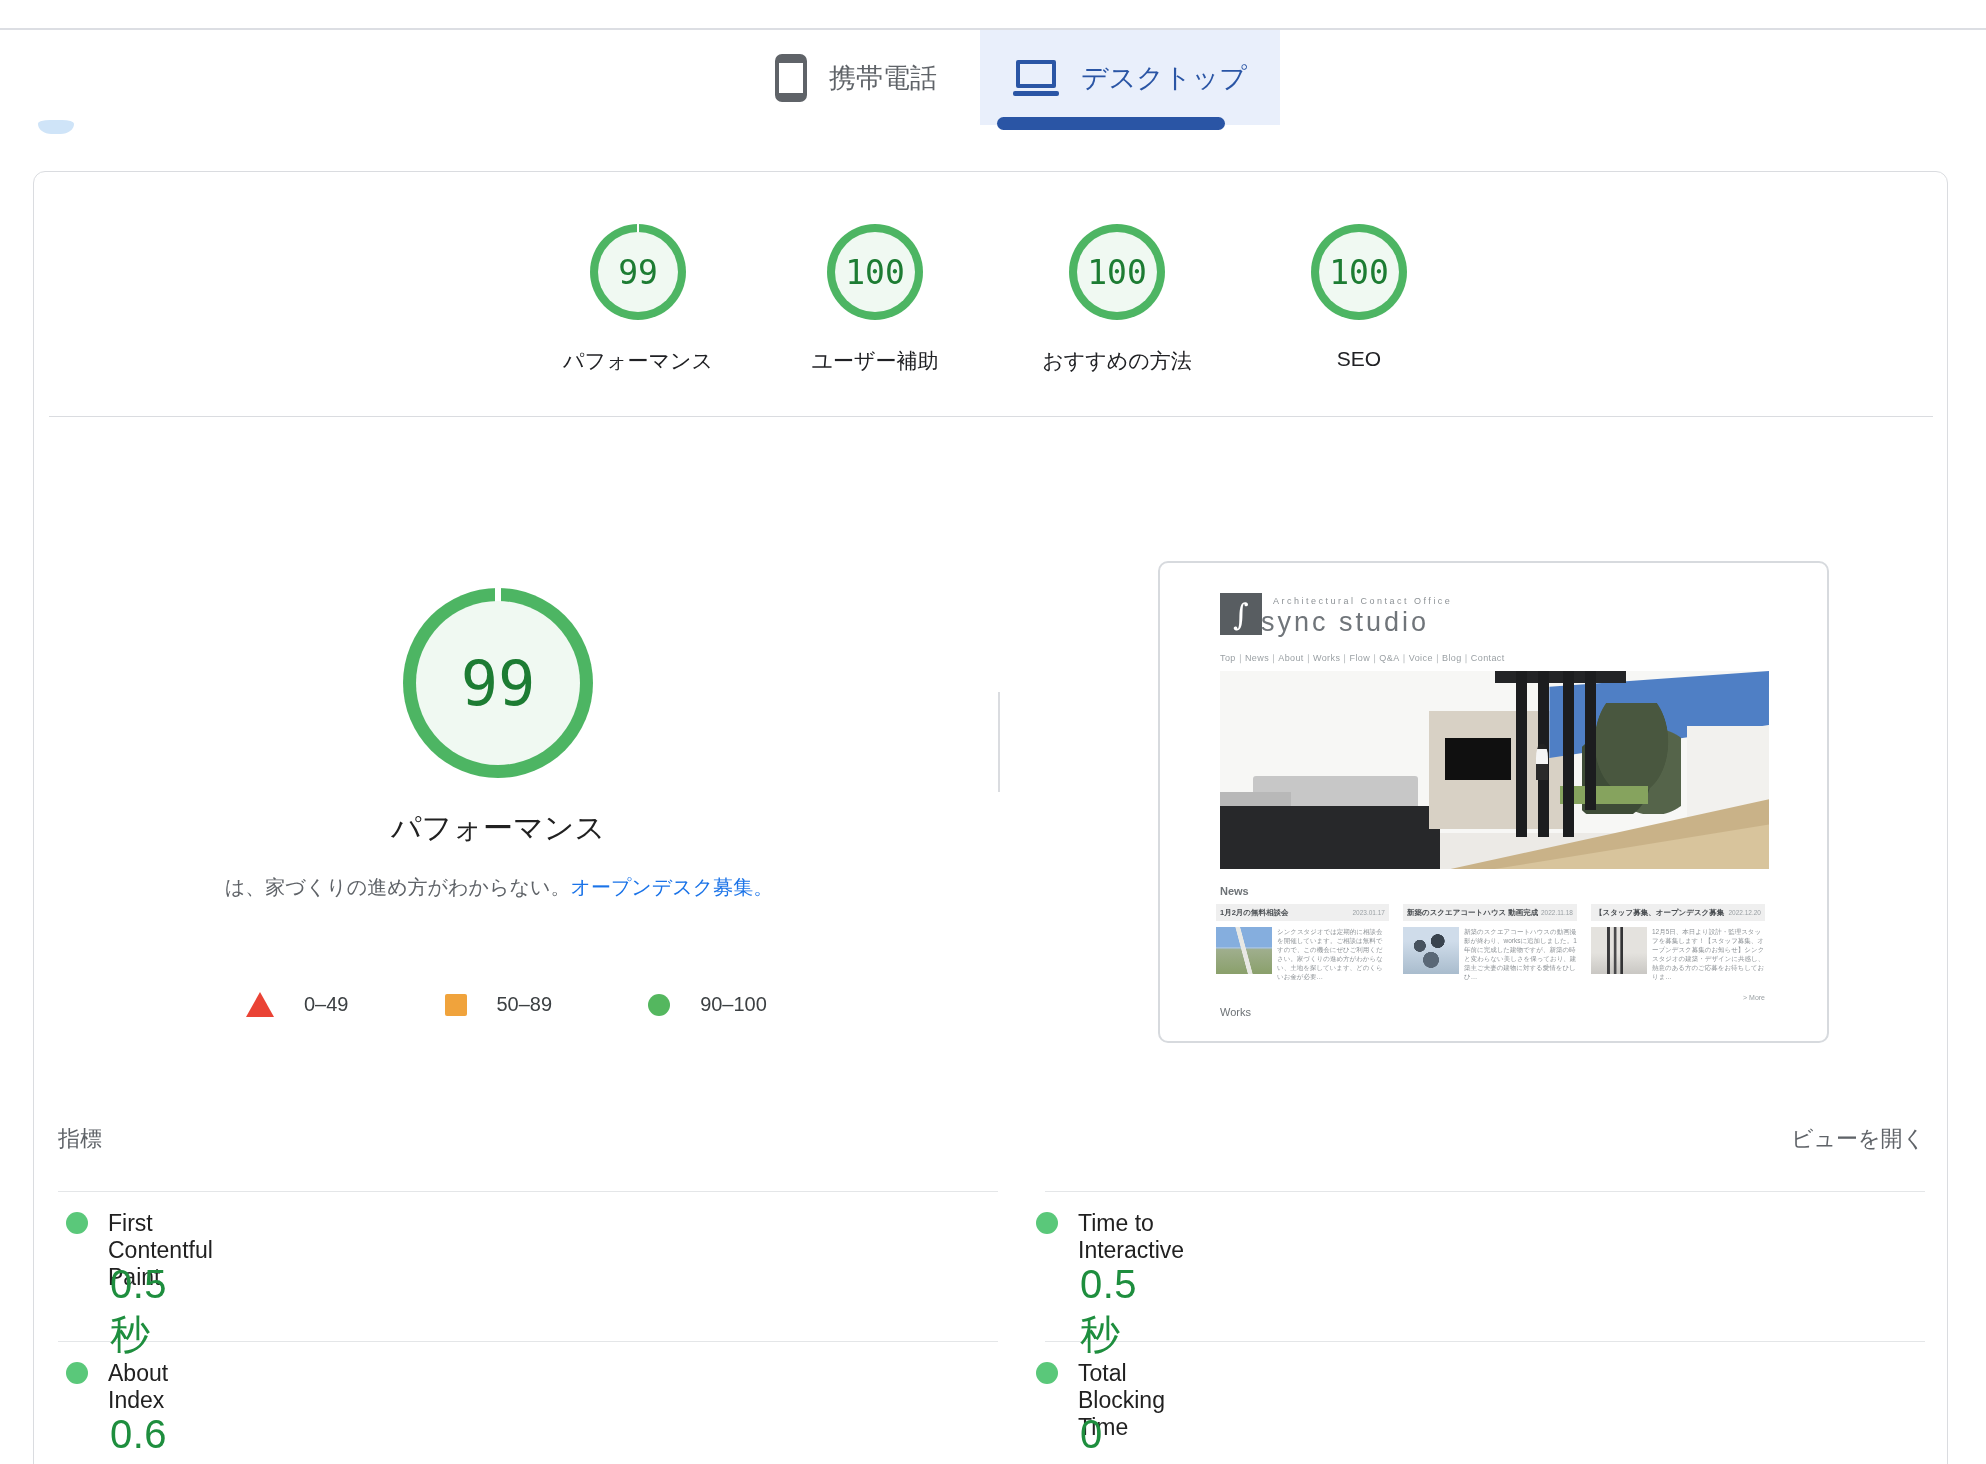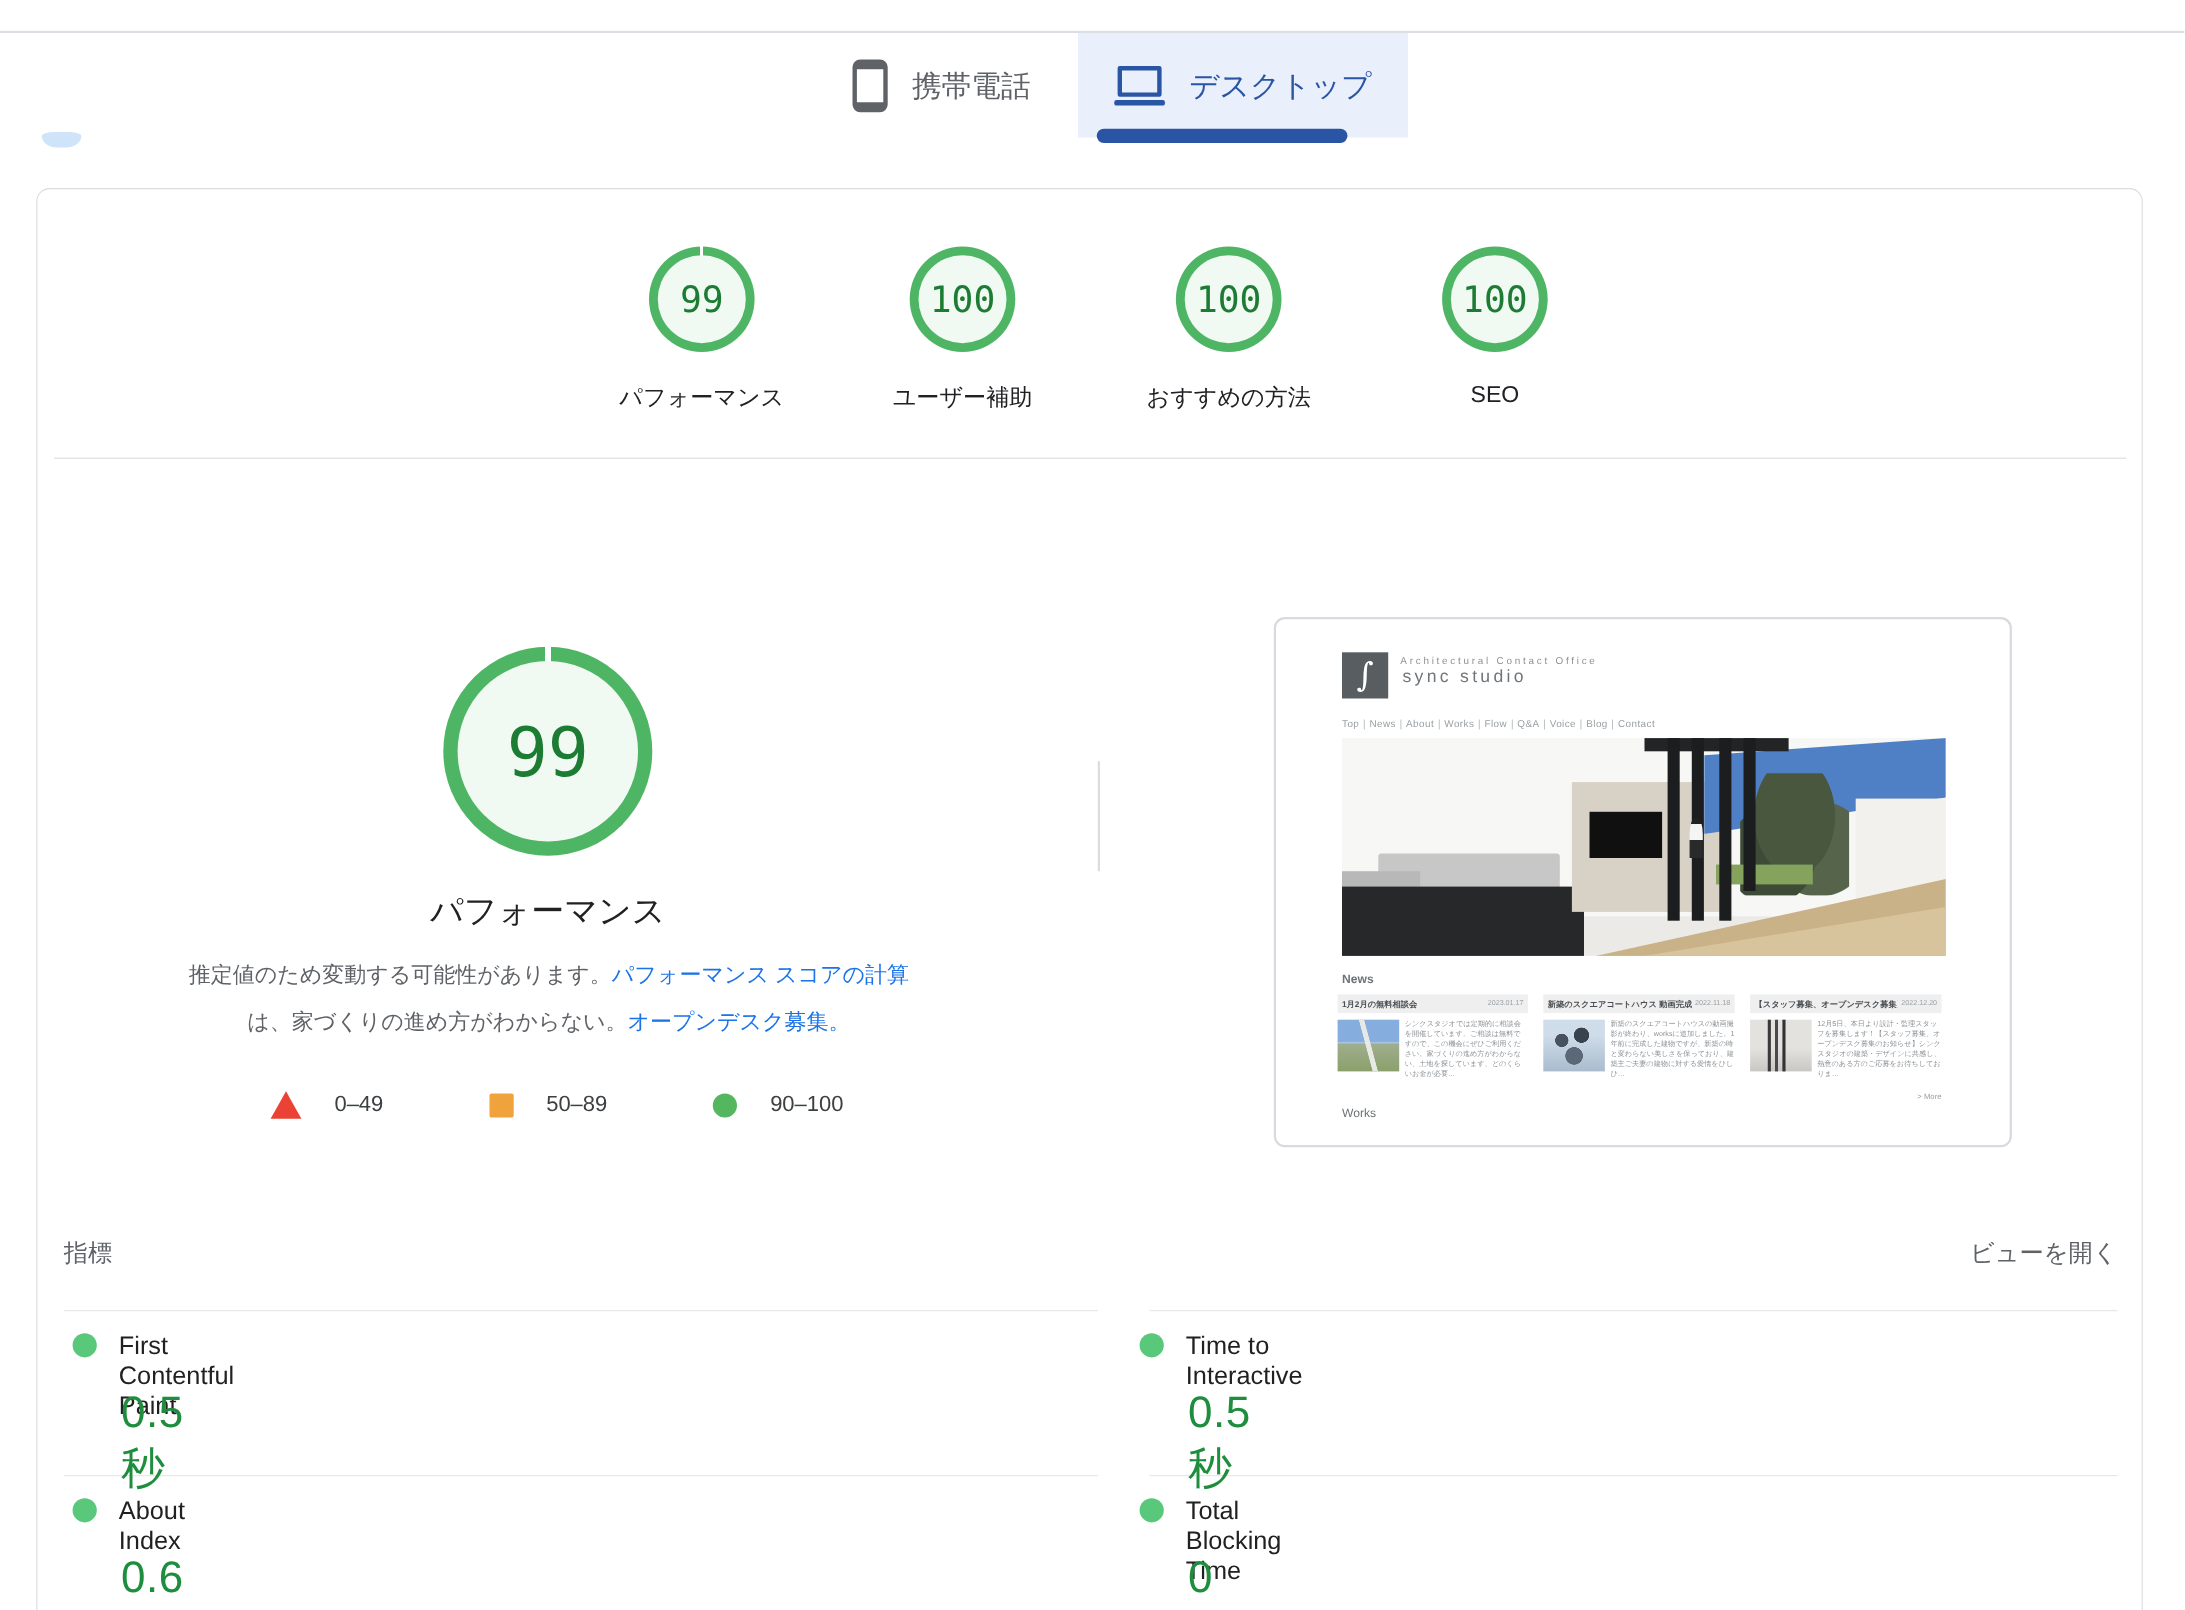--- a/index.html
+++ b/index.html
@@ -57,21 +57,21 @@
 
   .vdivider { position:absolute; left:964px; top:520px; width:2px; height:100px; background:#dadce0; }
 
   
   .thumb { position:absolute; left:1124px; top:389px; width:671px; height:482px; background:#fff;
            border:2px solid #d7dade; border-radius:10px; overflow:hidden; }
   .ts-logo-box { position:absolute; left:60px; top:30px; width:42px; height:42px; background:#585d61;
                  color:#fff; display:flex; align-items:center; justify-content:center;
                  font-size:30px; font-style:italic; font-family:"DejaVu Serif", serif; }
   .ts-brand-top { position:absolute; left:113px; top:33px; font-size:9px; letter-spacing:2.5px; color:#8d9296; }
-  .ts-brand { position:absolute; left:115px; top:44px; font-size:16px; letter-spacing:3px; color:#70757a; }
+  .ts-brand { position:absolute; left:101px; top:44px; font-size:27px; letter-spacing:3px; color:#70757a; }
   .ts-nav { position:absolute; left:60px; top:89px; font-size:9px; color:#9aa0a4; letter-spacing:0.4px; }
   .ts-hero { position:absolute; left:60px; top:108px; width:549px; height:198px; background:#f7f7f5; overflow:hidden; }
   .ts-hero div { position:absolute; }
   .h-floor   { left:0; bottom:0; width:100%; height:18%; background:#eceae6; }
   .h-sofa    { left:6%; bottom:28%; width:30%; height:19%; background:#c7c7c7; border-radius:3px; }
   .h-sofa2   { left:0; bottom:24%; width:13%; height:15%; background:#b8b8b8; }
   .h-counter { left:0; bottom:0; width:40%; height:32%; background:#27282a; }
   .h-stone   { left:38%; top:20%; width:26%; height:60%; background:#d8d1c5; }
   .h-tv      { left:41%; top:34%; width:12%; height:21%; background:#101010; }
   .h-sky     { left:60%; top:0; width:40%; height:44%; background:#4f7fc5;
@@ -173,21 +173,20 @@
     </div>
 
     <div class="divider1"></div>
 
     <div class="ring big-gauge" style="background: conic-gradient(from -1.8deg, rgb(255, 255, 255) 0deg, rgb(255, 255, 255) 3.6deg, rgb(77, 181, 99) 3.6deg, rgb(77, 181, 99) 360deg);">
       <div class="ring-inner">99</div>
     </div>
     <div class="perf-heading">パフォーマンス</div>
 
     <div class="desc">
-      <div><span>推定値のため変動する可能性があります。</span><a>パフォーマンス スコアの計算</a></div>
       <div><span>は、家づくりの進め方がわからない。</span><a>オープンデスク募集。</a></div>
     </div>
 
     <div class="legend">
       <div class="item">
         <span class="shape-tri"></span>
         <span>0–49</span>
       </div>
       <div class="item">
         <span class="shape-sq"></span>

